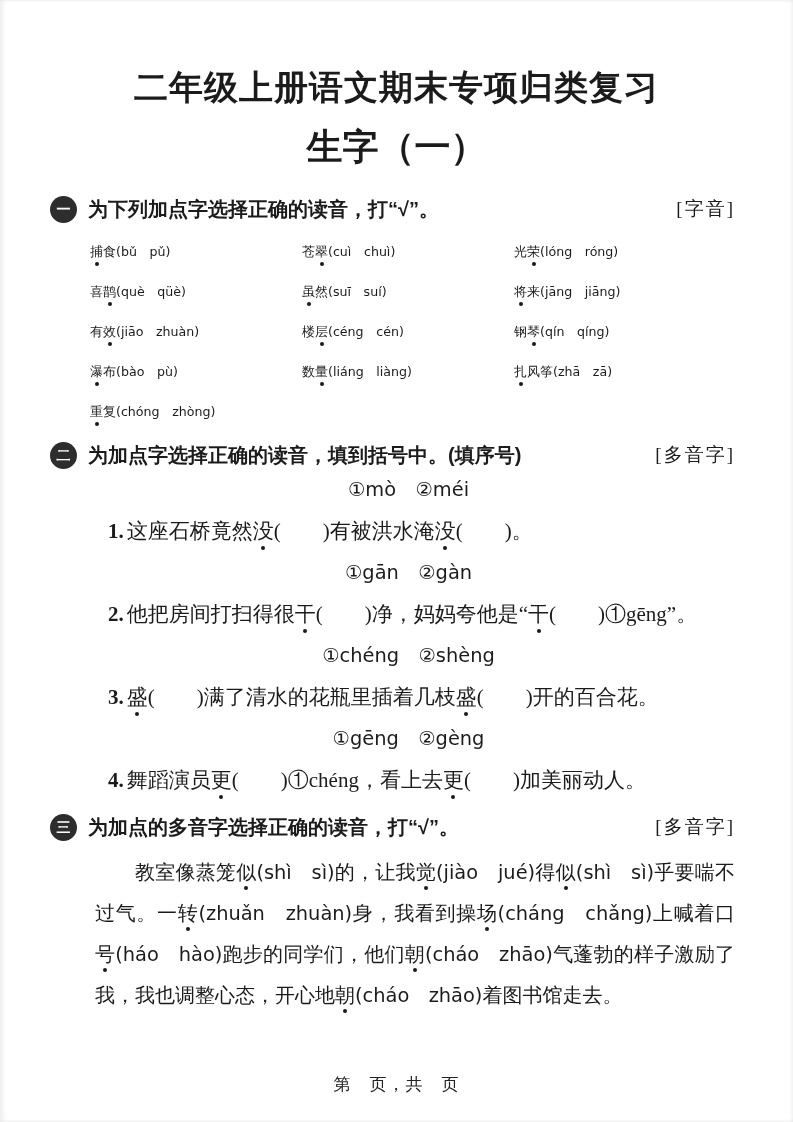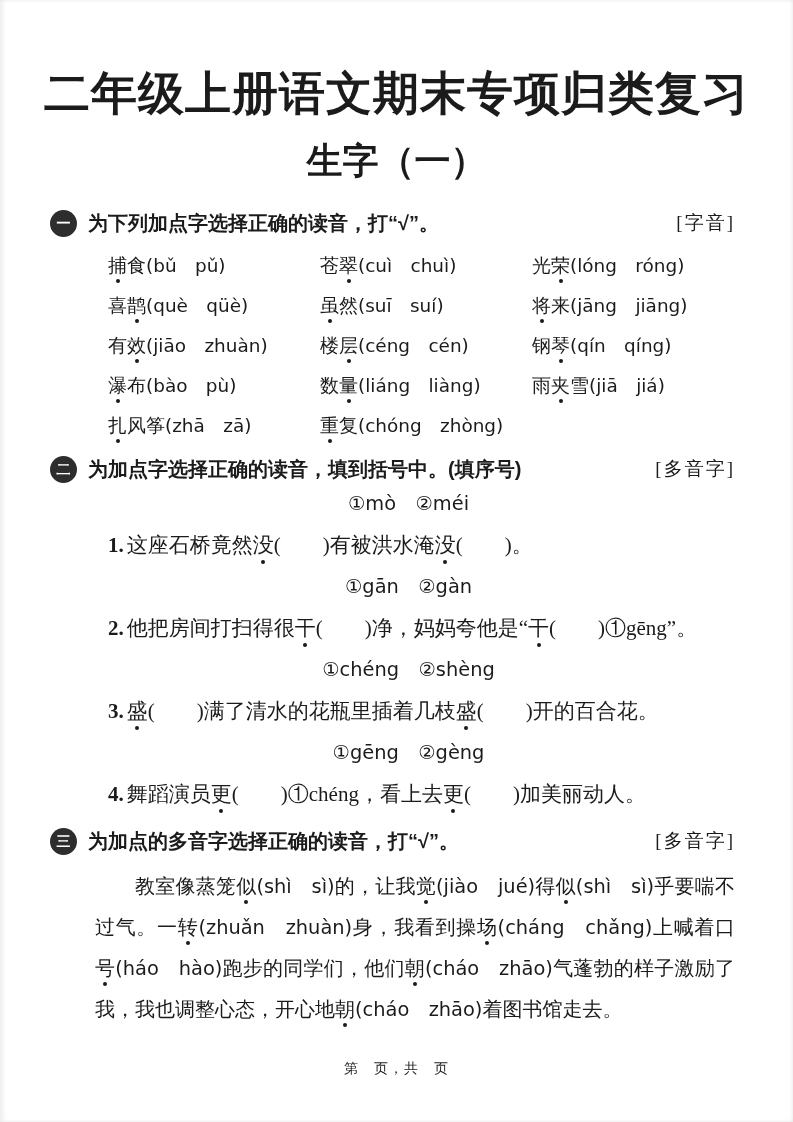--- a/index.html
+++ b/index.html
@@ -9,21 +9,21 @@
     margin:0 auto;
     font-family:"Liberation Serif", serif;
     color:#1b1b1b;
     overflow:hidden;
     box-shadow: inset 3px 0 4px rgba(0,0,0,.07), inset -2px 0 3px rgba(0,0,0,.05);
     background:transparent;
   }
   .page-title{
     margin:0;padding-top:68px;
     text-align:center;
-    font-size:46px;font-weight:900;
+    font-size:34px;font-weight:900;
     letter-spacing:1px;line-height:1.15;
   }
   .page-subtitle{
     margin:20px 0 0 0;
     text-align:center;
     font-size:36px;font-weight:900;line-height:1.15;
   }
   .sec-head{
     display:flex;align-items:center;
     padding:0 58px 0 50px;
@@ -47,22 +47,21 @@
     font-family:"Liberation Serif", serif;
     font-weight:normal;font-size:19px;
     letter-spacing:2px;
     text-align:center;
   }
   .word-grid{
     display:grid;
     grid-template-columns:212px 212px auto;
     padding-left:90px;
     margin-top:8px;
-    font-size:19px;
-    margin-left:18px;
+    font-size:13px;
   }
   .word-grid .word{height:40px;line-height:40px;white-space:nowrap;}
   .opt-row{
     position:relative;
     height:39px;line-height:39px;
     text-align:center;font-size:20px;margin-left:24px;
   }
   .sentence{
     padding-left:108px;
     height:44px;line-height:44px;
@@ -77,22 +76,22 @@
   .py{font-family:"DejaVu Sans", sans-serif;font-size:0.97em;}
   .dot{position:relative;}
   .dot::after{
     content:'';
     position:absolute;left:50%;bottom:-7px;
     width:4px;height:4px;border-radius:50%;
     background:#1a1a1a;
     transform:translateX(-50%);
   }
   .footer{
-    position:absolute;left:0;bottom:44px;width:100%;
-    text-align:center;font-size:14px;letter-spacing:1px;color:#222;
+    position:absolute;left:0;bottom:26px;width:100%;
+    text-align:center;font-size:17px;letter-spacing:1px;color:#222;
   }
   .scan-bar-1{
     position:absolute;left:310px;top:481px;
     width:196px;height:22px;background:#e7e6e2;z-index:-1;
   }
   .scan-bar-2{
     position:absolute;left:352px;top:740px;
     width:218px;height:7px;background:#edece8;z-index:-1;
   }
 </style>
@@ -120,21 +119,20 @@
     <div class="word"><span>苍</span><span class="dot">翠</span><span class="py">(cuì　chuì)</span></div>
     <div class="word"><span>光</span><span class="dot">荣</span><span class="py">(lóng　róng)</span></div>
     <div class="word"><span>喜</span><span class="dot">鹊</span><span class="py">(què　qüè)</span></div>
     <div class="word"><span class="dot">虽</span><span>然</span><span class="py">(suī　suí)</span></div>
     <div class="word"><span class="dot">将</span><span>来</span><span class="py">(jāng　jiāng)</span></div>
     <div class="word"><span>有</span><span class="dot">效</span><span class="py">(jiāo　zhuàn)</span></div>
     <div class="word"><span>楼</span><span class="dot">层</span><span class="py">(céng　cén)</span></div>
     <div class="word"><span>钢</span><span class="dot">琴</span><span class="py">(qín　qíng)</span></div>
     <div class="word"><span class="dot">瀑</span><span>布</span><span class="py">(bào　pù)</span></div>
     <div class="word"><span>数</span><span class="dot">量</span><span class="py">(liáng　liàng)</span></div>
-    <div class="word"><span>雨</span><span class="dot">夹</span><span>雪</span><span class="py">(jiā　jiá)</span></div>
     <div class="word"><span class="dot">扎</span><span>风筝</span><span class="py">(zhā　zā)</span></div>
     <div class="word"><span class="dot">重</span><span>复</span><span class="py">(chóng　zhòng)</span></div>
   </div>
 
   <div class="sec-head second">
     <span class="badge">
         <span>二</span>
       </span>
     <span class="sec-title">为加点字选择正确的读音，填到括号中。(填序号)</span>
     <span class="tag">[多音字]</span>

